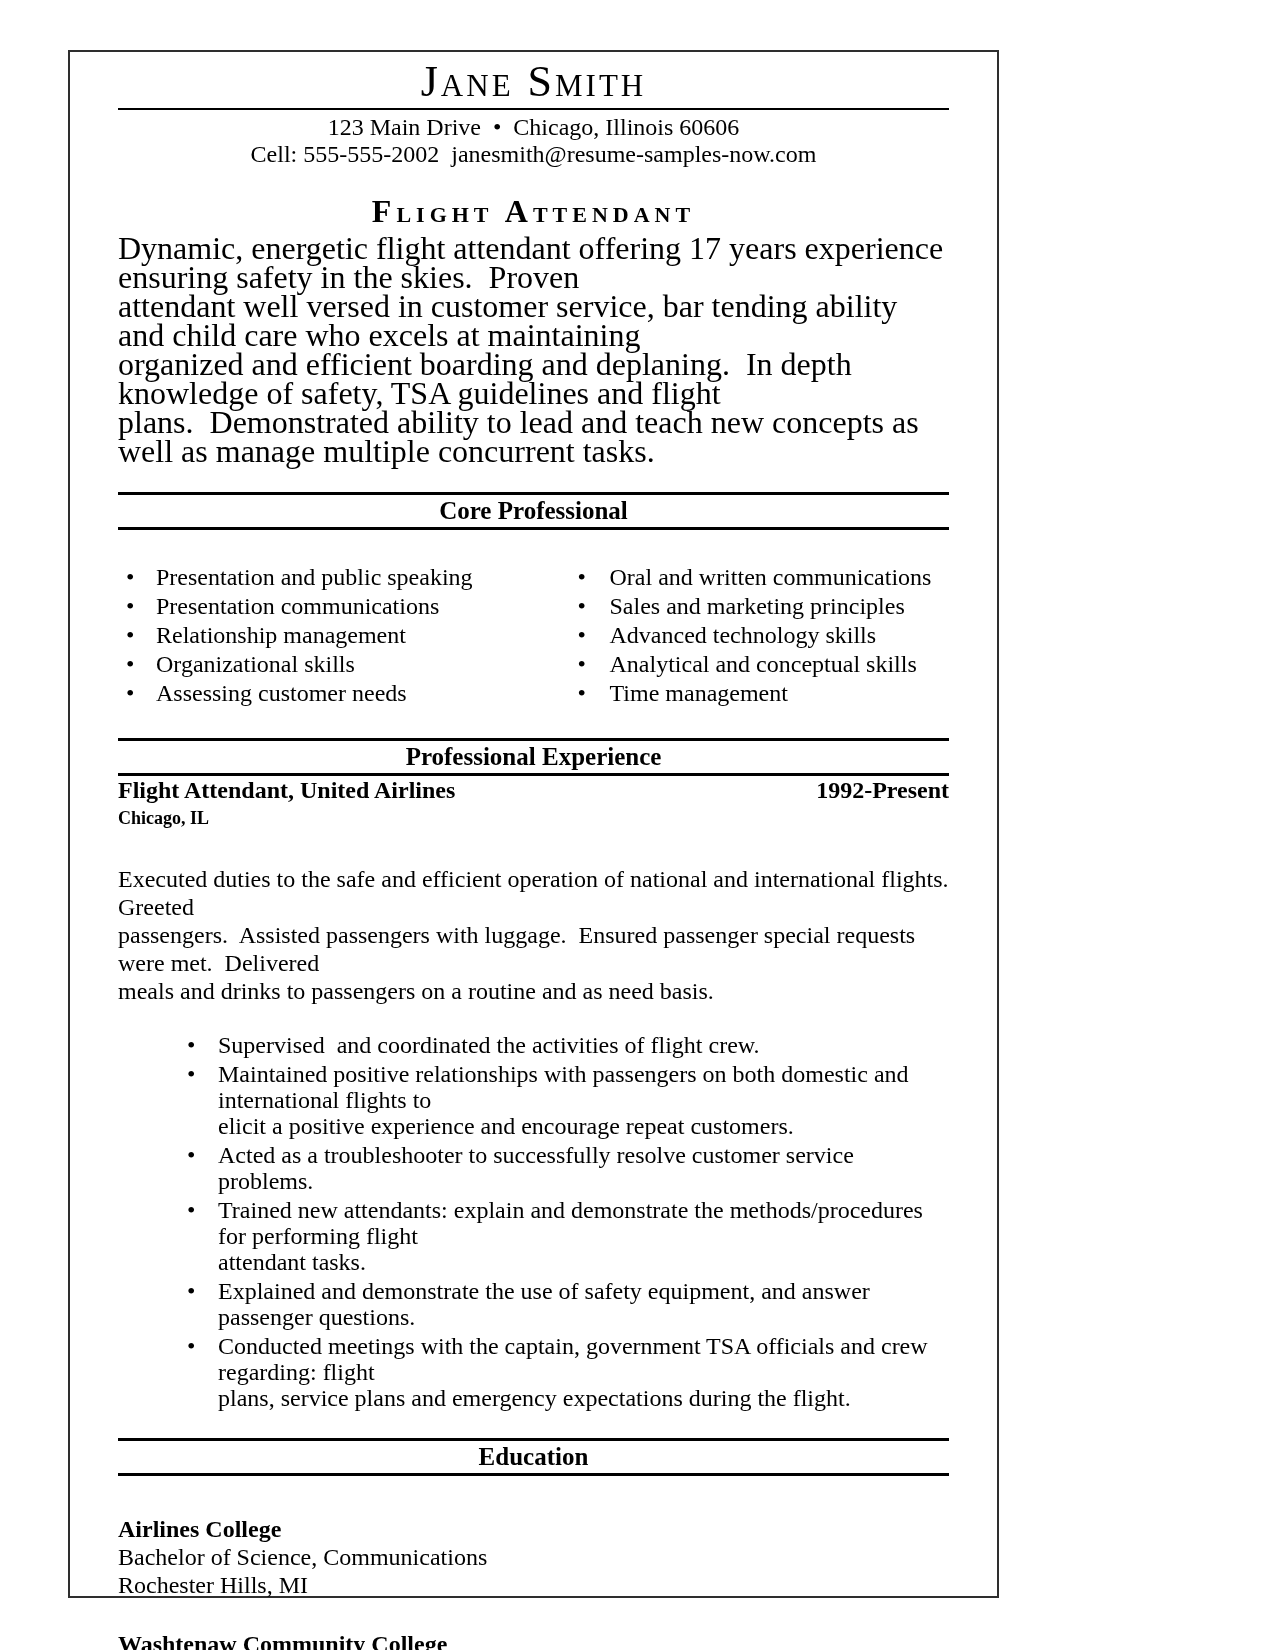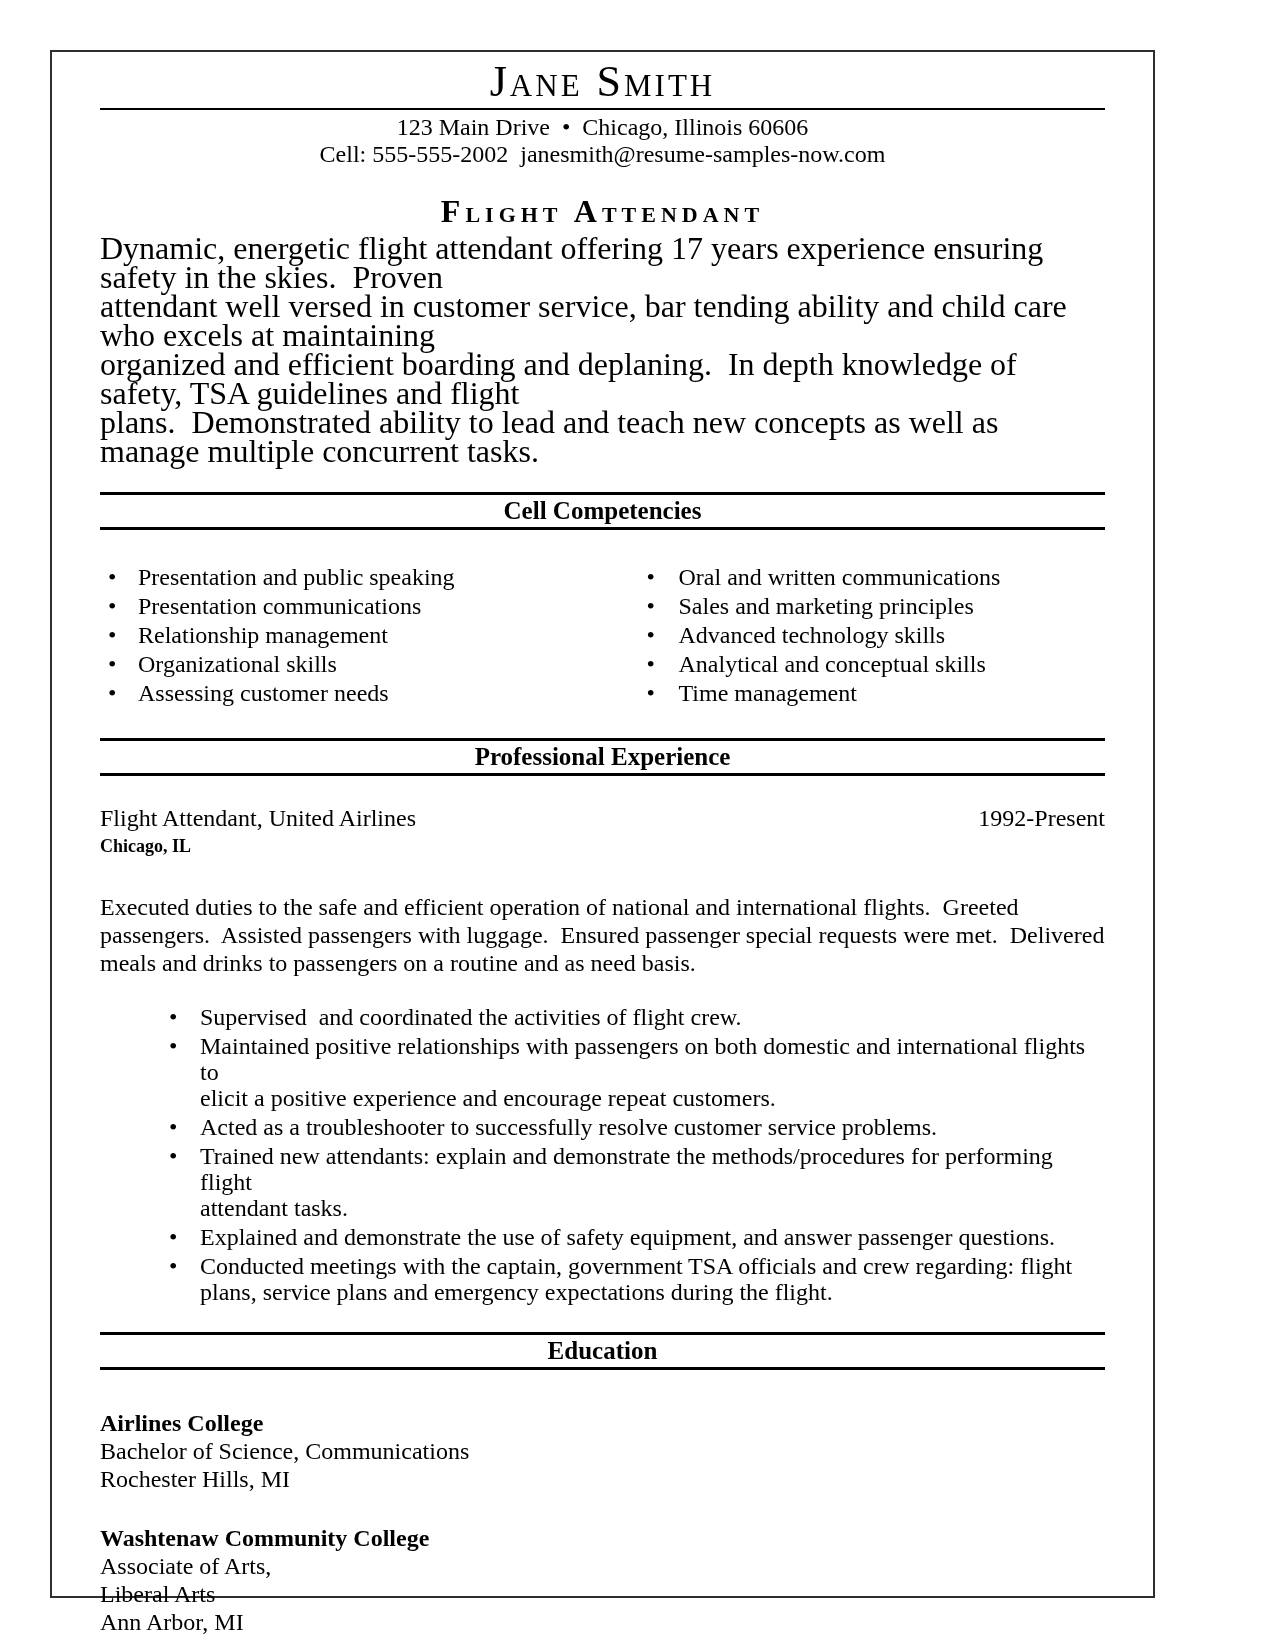--- a/index.html
+++ b/index.html
@@ -5,22 +5,22 @@
   html, body { margin: 0; padding: 0; }
   body {
     width: 1275px; height: 1650px;
     background: #ffffff;
     position: relative;
     font-family: "Liberation Serif", "DejaVu Serif", serif;
     color: #000000;
     overflow: hidden;
   }
   .frame {
-    position: absolute; left: 50px; top: 50px;
-    width: 1105px; height: 1548px;
+    position: absolute; left: 68px; top: 50px;
+    width: 931px; height: 1548px;
     box-sizing: border-box;
     border: 2px solid #2e2e2e;
     padding: 4px 48px 4px 48px;
     background: #ffffff;
   }
   .pre { white-space: pre-wrap; }
 
   
   .name {
     text-align: center;
@@ -63,22 +63,21 @@
   .core-cols { display: flex; margin-top: 33px; }
   .core-col { width: 50%; }
   .citem { display: flex; font-size: 24px; line-height: 29px; }
   .citem .b { flex: 0 0 auto; }
   .core-col.left  .b { margin-left: 8px;  width: 30px; }
   .core-col.right .b { margin-left: 44px; width: 32px; }
 
   
   .job-line1 {
     display: flex; justify-content: space-between;
-    font-weight: normal; font-size: 24px; line-height: 28px;
-    margin-top: 28px;
+    font-weight: bold; font-size: 24px; line-height: 28px;
   }
   .job-line2 { font-weight: bold; font-size: 18px; line-height: 28px; }
   .job-summary { font-size: 24px; line-height: 28px; margin-top: 33px; }
   .duties { margin-top: 27px; }
   .duty { display: flex; font-size: 24px; line-height: 26px; margin-bottom: 3px; }
   .duty .b { flex: 0 0 auto; margin-left: 69px; width: 31px; }
   .duty .t { flex: 1 1 auto; }
 
   
   .school { font-size: 24px; line-height: 28px; }
@@ -96,21 +95,21 @@
   <div class="contact first pre">123 Main Drive  •  Chicago, Illinois 60606</div>
   <div class="contact pre">Cell: 555-555-2002  janesmith@resume-samples-now.com</div>
 
   <div class="doc-title">Flight Attendant</div>
   <div class="summary pre">Dynamic, energetic flight attendant offering 17 years experience ensuring safety in the skies.  Proven
 attendant well versed in customer service, bar tending ability and child care who excels at maintaining
 organized and efficient boarding and deplaning.  In depth knowledge of safety, TSA guidelines and flight
 plans.  Demonstrated ability to lead and teach new concepts as well as manage multiple concurrent tasks.</div>
 
   <div class="band core">
-    <span>Cell Competencies</span>
+    <span>Core Professional</span>
   </div>
   <div class="core-cols">
     <div class="core-col left">
       <div class="citem">
           <span class="b">•</span>
           <span>Presentation and public speaking</span>
         </div>
       <div class="citem">
           <span class="b">•</span>
           <span>Presentation communications</span>

